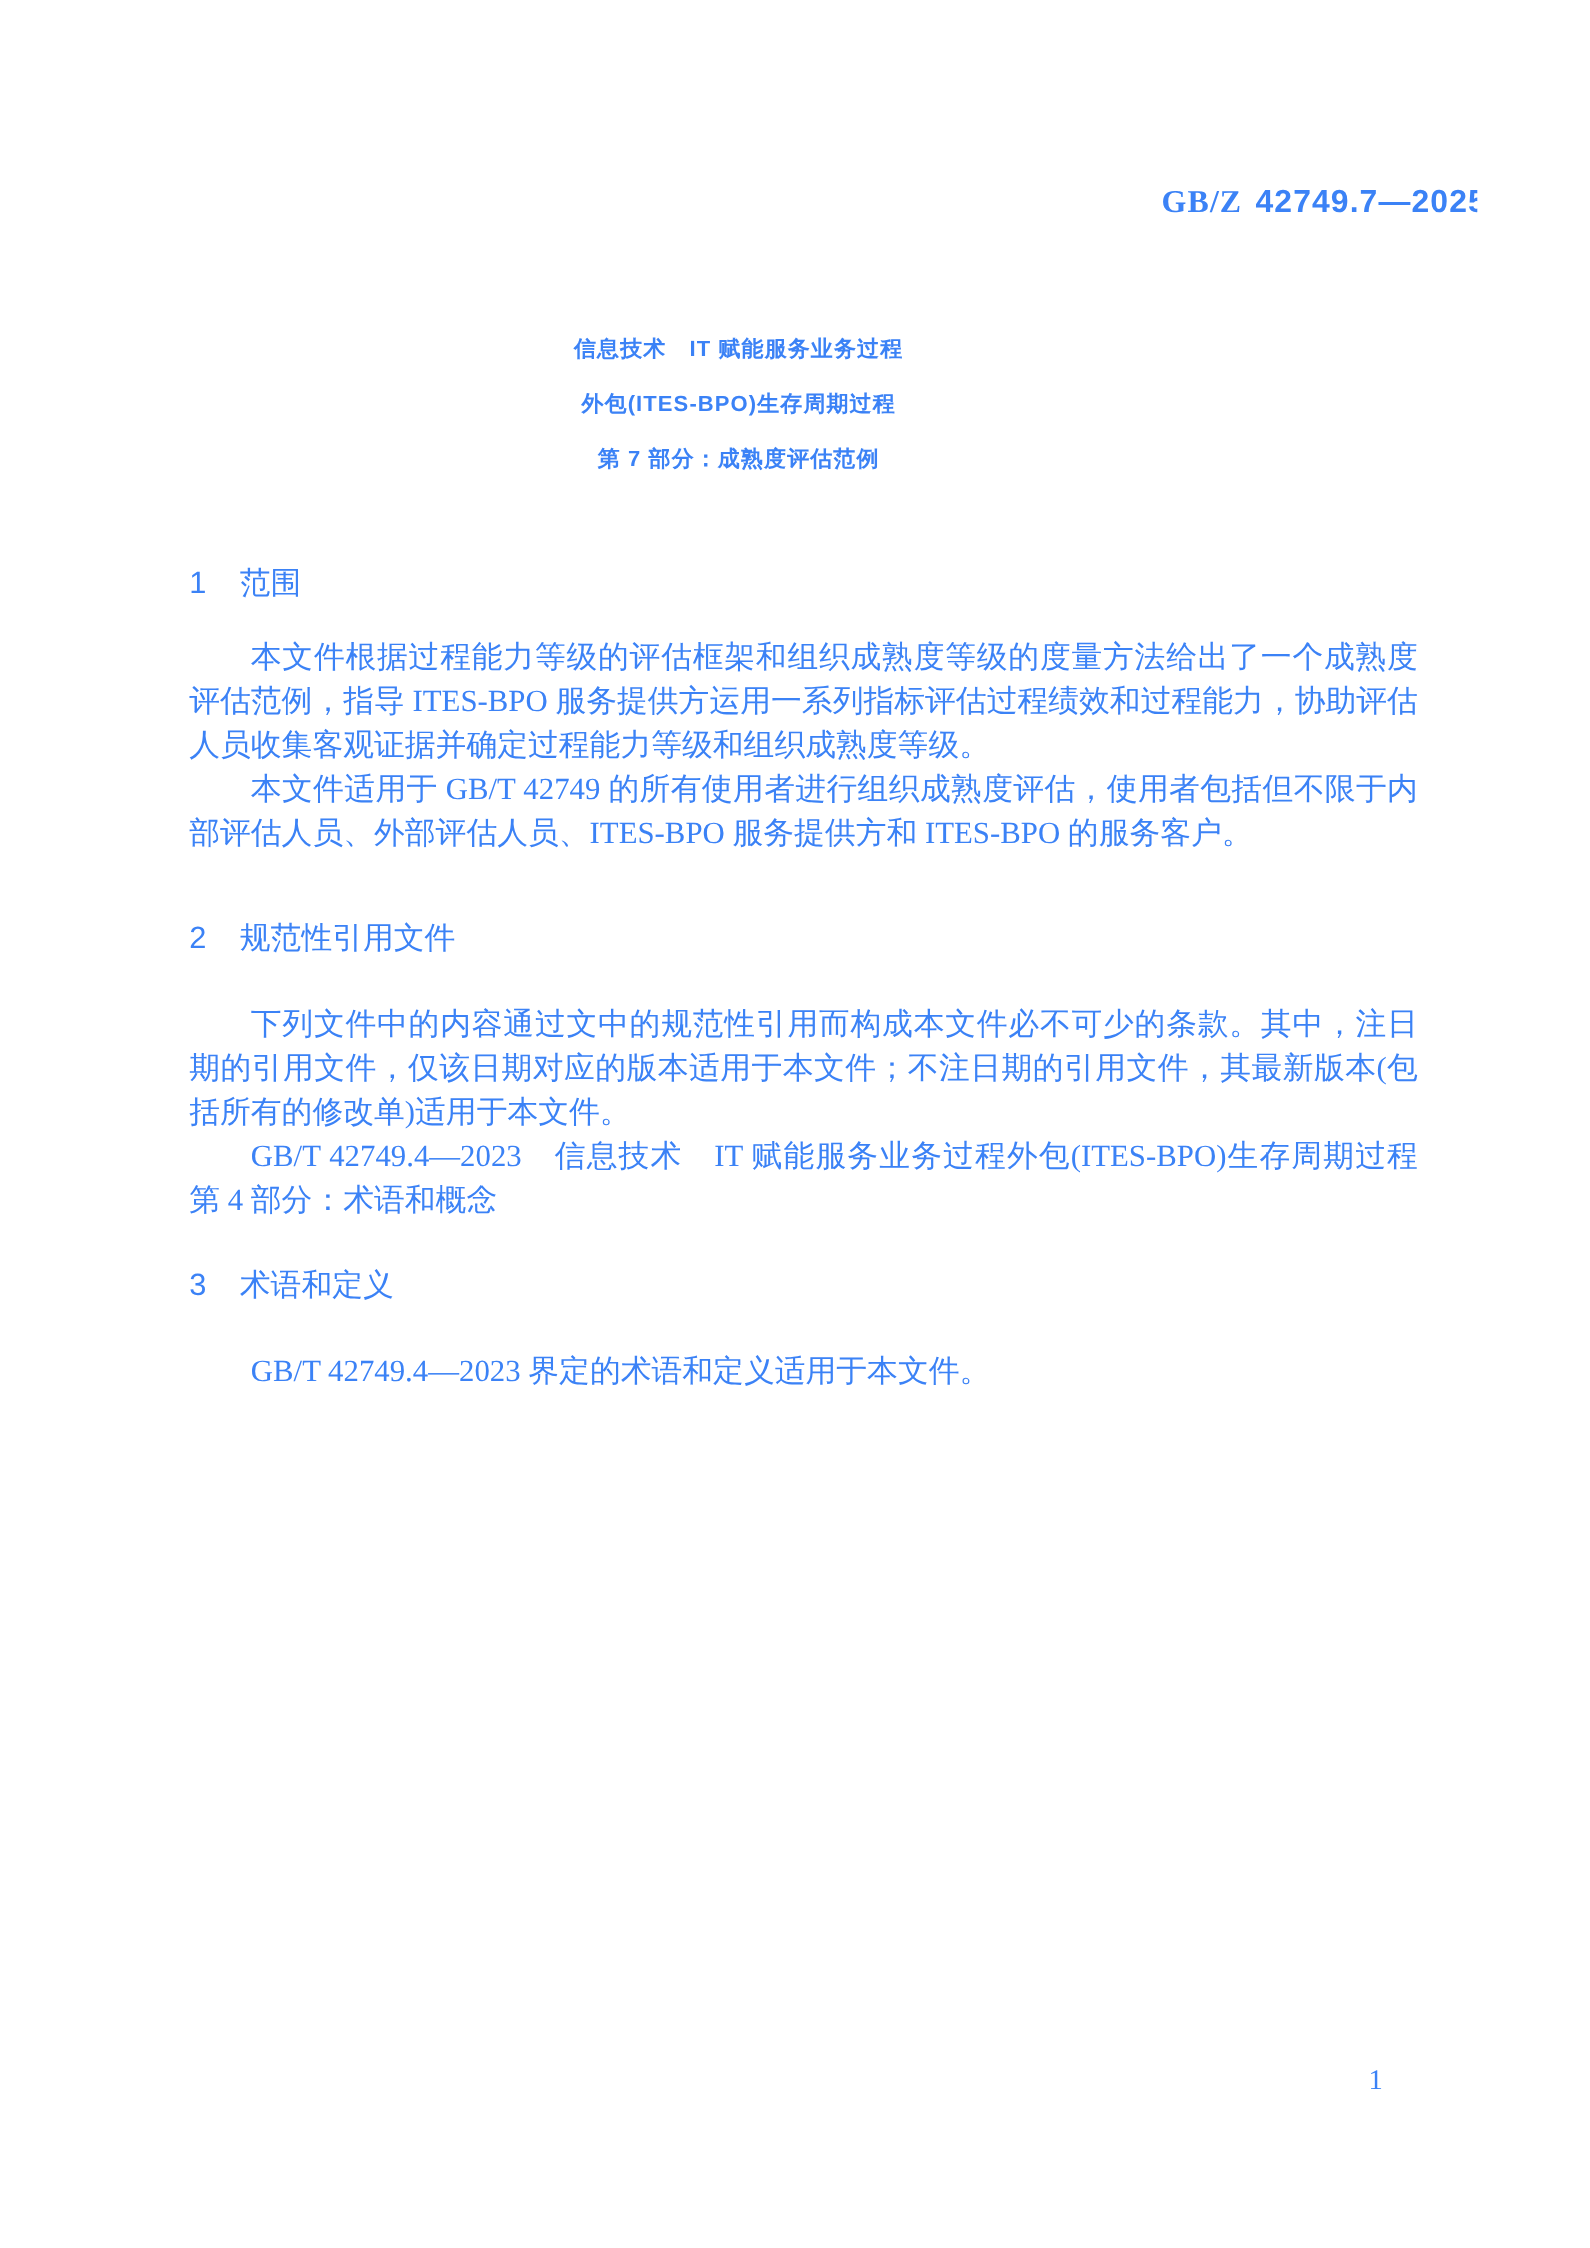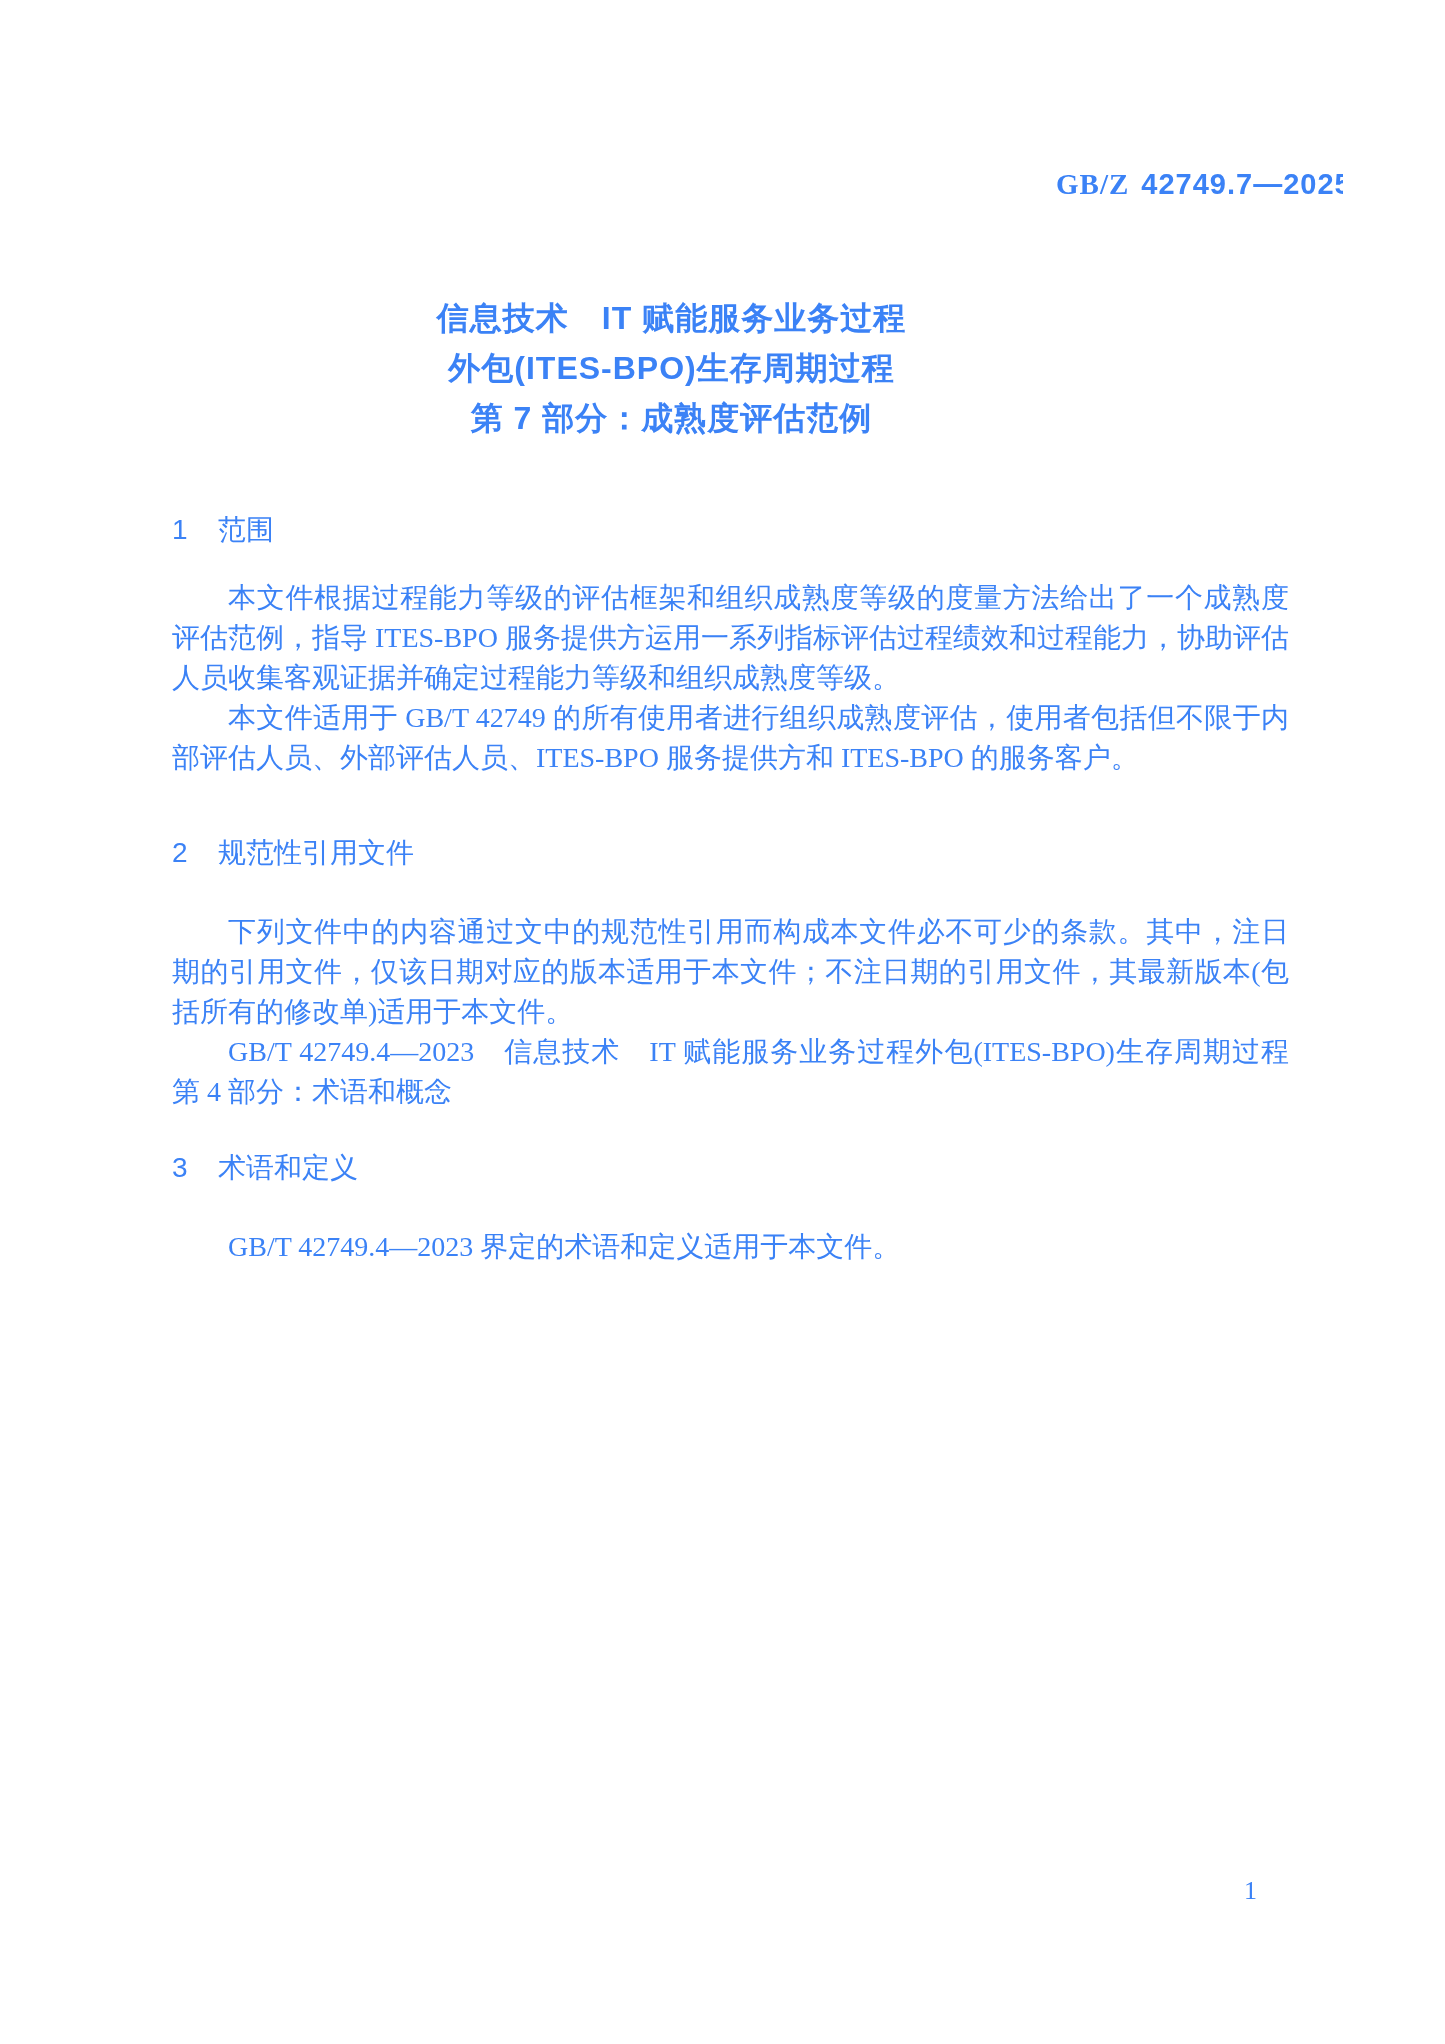--- a/index.html
+++ b/index.html
@@ -24,21 +24,21 @@
   .code-num{font-family:"Liberation Sans","DejaVu Sans",sans-serif;margin-left:12px;letter-spacing:1px;}
   
   .doc-title{
     position:absolute;
     top:293px;
     left:0;
     width:100%;
     text-align:center;
     font-family:"Liberation Sans","DejaVu Sans",sans-serif;
     font-weight:700;
-    font-size:32px;
+    font-size:20px;
     line-height:50px;
     letter-spacing:1px;
   }
   
   .sec-heading{
     position:absolute;
     left:172px;
     width:1117px;
     font-family:"Liberation Sans","DejaVu Sans",sans-serif;
     font-weight:400;

